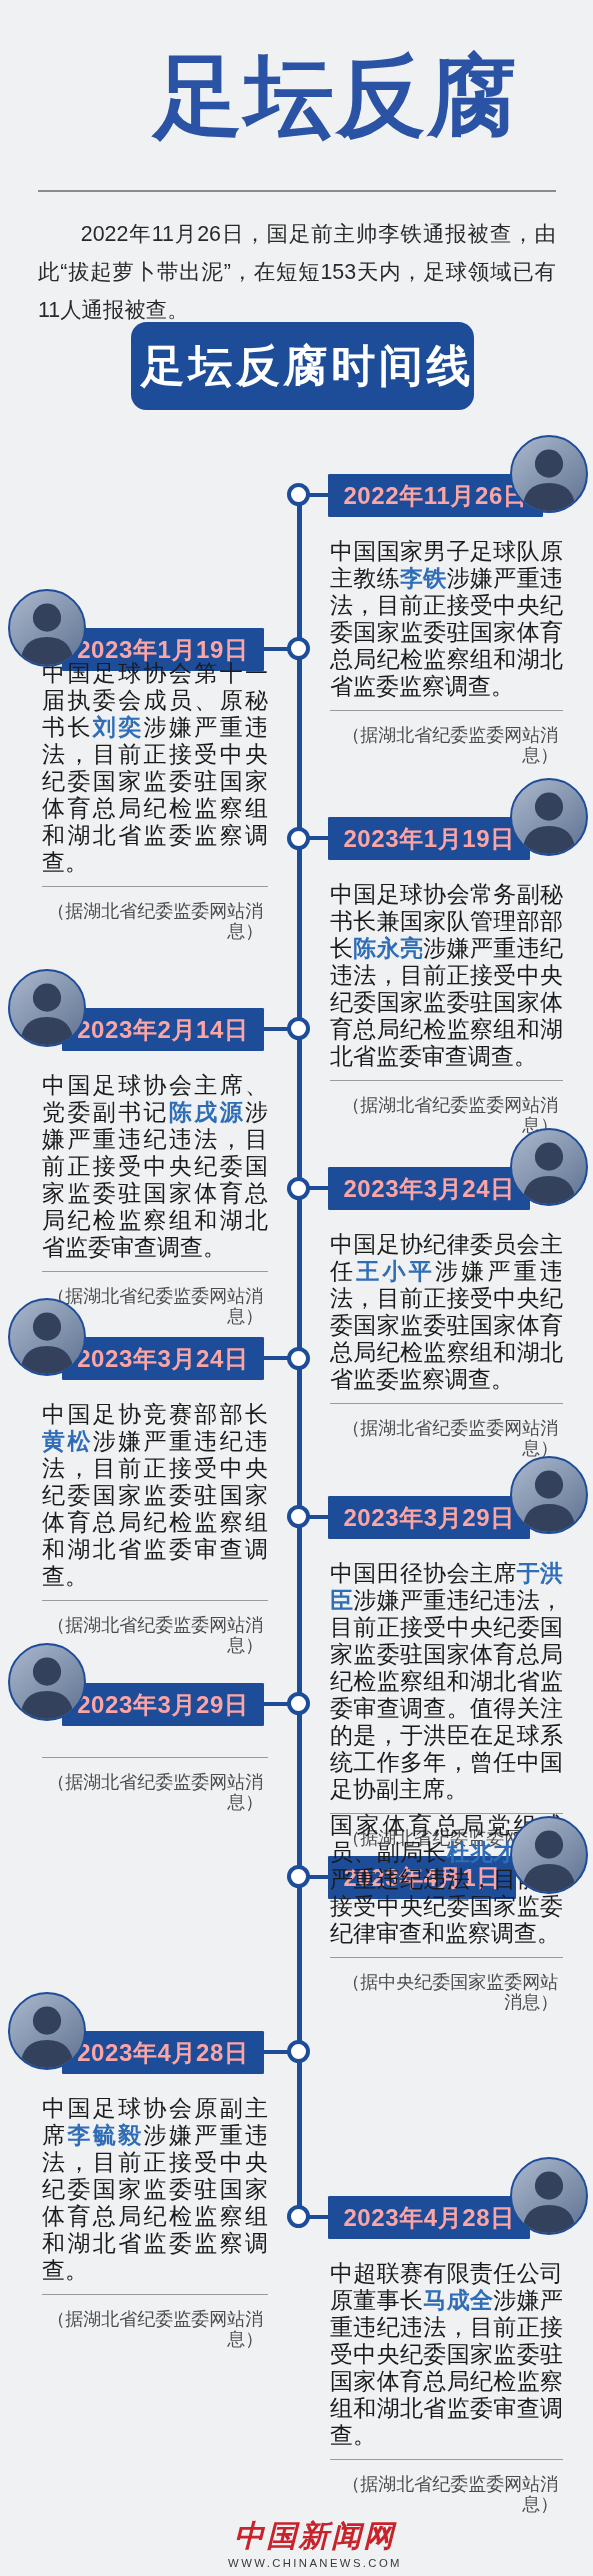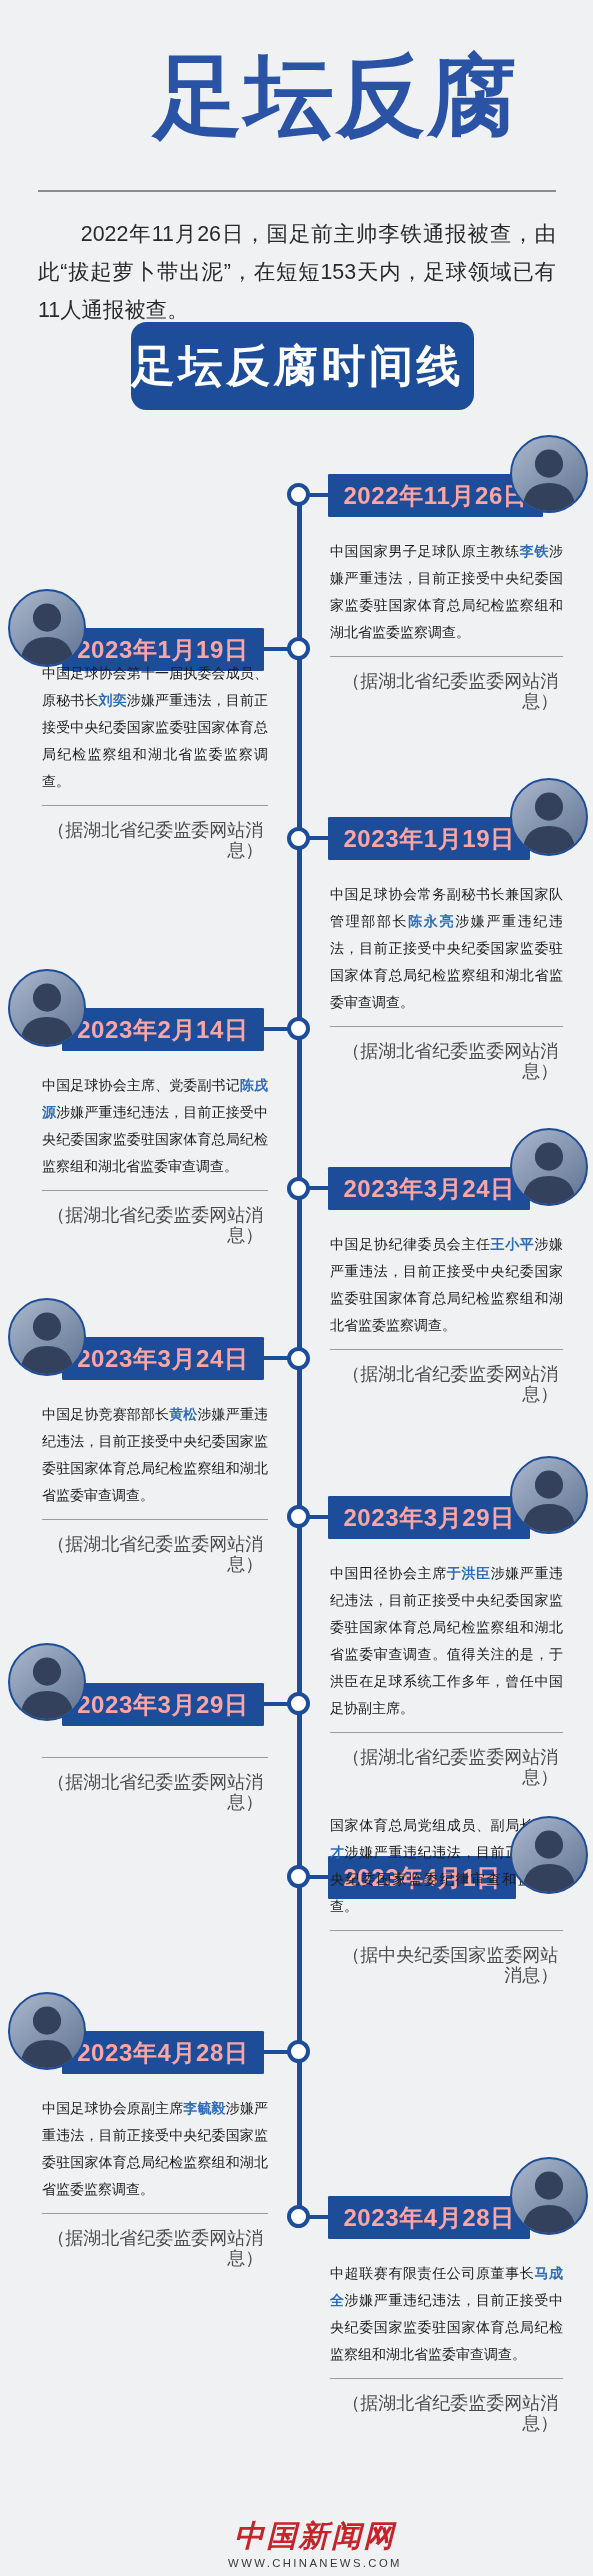--- a/index.html
+++ b/index.html
@@ -14,21 +14,21 @@
   body{background:#d8d8d8;font-family:"Liberation Sans","DejaVu Sans",sans-serif;}
   .page{position:relative;width:594px;height:2576px;margin:0 auto;background:var(--bg);overflow:hidden;}
 
   .title{position:absolute;top:49px;left:0;width:100%;margin:0;text-align:center;
     font-size:89px;line-height:95px;font-weight:900;letter-spacing:2.4px;color:var(--title-blue);padding-left:39px;}
   .top-divider{position:absolute;top:190px;left:38px;width:518px;height:1.8px;background:#8b8b8b;}
   .intro{position:absolute;top:215px;left:38px;width:518px;margin:0;
     font-size:21.4px;line-height:38px;color:#2a2a2a;text-align:justify;text-indent:2em;font-weight:500;}
   .tl-button{position:absolute;top:322px;left:131px;width:343px;height:88px;
     background:var(--primary);border-radius:15.4px;color:#fff;font-size:44px;font-weight:700;
-    letter-spacing:3.6px;text-align:left;line-height:88px;}
+    letter-spacing:3.6px;text-align:right;line-height:88px;}
 
   .tl-line{position:absolute;left:297px;top:495px;width:4.8px;height:1722px;background:var(--primary);z-index:1;}
 
   .photo{position:absolute;width:78px;height:78px;box-sizing:border-box;border:2.4px solid var(--primary);
     border-radius:50%;overflow:hidden;background:linear-gradient(140deg,#aab8cc 0%,#5f7292 100%);z-index:4;}
   .photo svg{display:block;width:100%;height:100%;}
   .photo.right{left:510px;}
   .photo.left{left:8.3px;}
 
   .badge{position:absolute;height:43px;line-height:43px;padding:0 15.4px;background:var(--primary);
@@ -39,21 +39,21 @@
   .connector{position:absolute;height:4.2px;background:var(--primary);z-index:1;}
   .connector.right{left:299px;width:29px;}
   .connector.left{left:264px;width:35px;}
 
   .node{position:absolute;left:287px;width:15.4px;height:15.4px;background:#fff;
     border:4.2px solid var(--primary);border-radius:50%;z-index:5;}
 
   .col{position:absolute;z-index:2;}
   .col.right{left:330px;width:233px;}
   .col.left{left:42px;width:226px;}
-  .body{margin:0;font-size:14px;line-height:27px;color:var(--body-ink);text-align:justify;font-weight:500;}
+  .body{margin:0;font-size:23px;line-height:27px;color:var(--body-ink);text-align:justify;font-weight:500;}
   .body .nm{color:var(--name-blue);font-weight:700;}
   .card-divider{margin-top:9.5px;height:1.2px;background:#9b9b9b;}
   .source{margin-top:14.3px;font-size:18px;line-height:20px;color:var(--src-ink);text-align:right;padding-right:4.8px;}
 
   .footer{position:absolute;top:2520px;left:18px;width:100%;text-align:center;}
   .logo-cn{font-family:"Liberation Serif","DejaVu Serif",serif;font-size:30px;line-height:32px;
     font-weight:700;color:#c8222a;letter-spacing:2.4px;font-style:italic;}
   .logo-url{margin-top:4.8px;font-size:11.3px;letter-spacing:2.4px;color:#3a3a3a;font-weight:500;}
 </style>
 </head>

